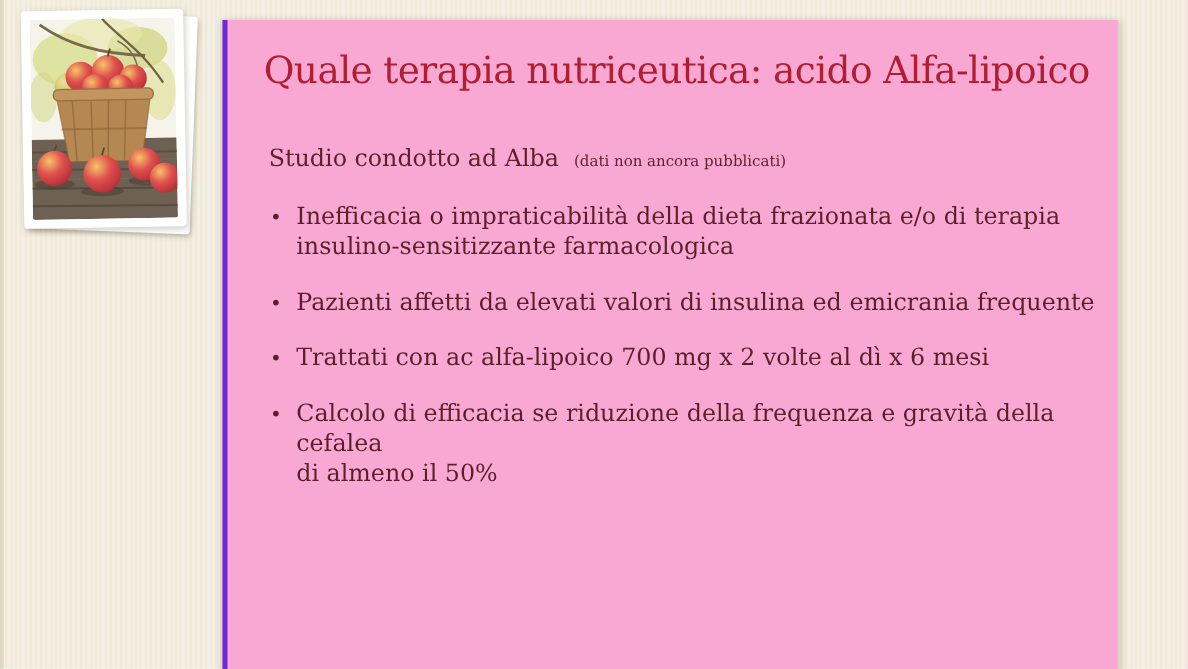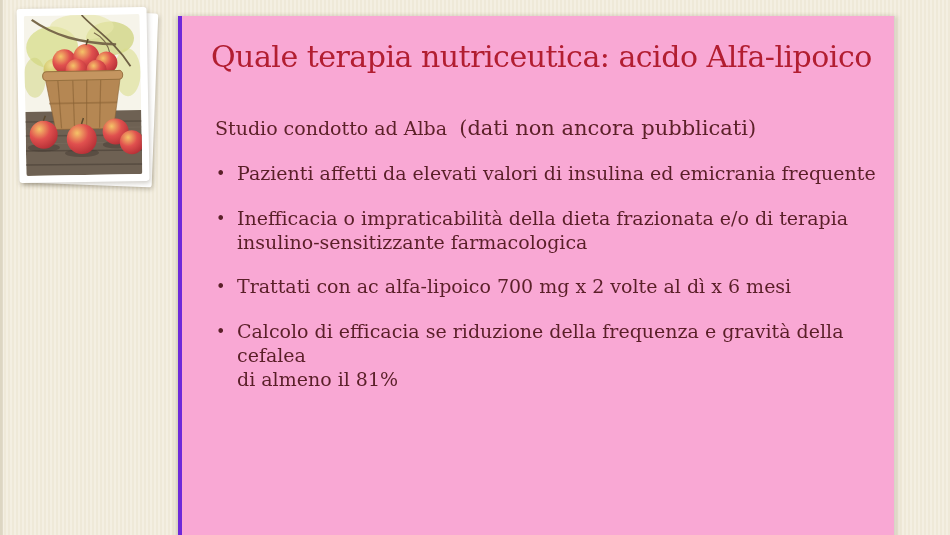--- a/index.html
+++ b/index.html
@@ -50,21 +50,21 @@
     white-space: nowrap;
   }
   .subtitle-row {
     position: absolute;
     left: 33px;
     top: 100px;
     color: #5d2129;
     white-space: nowrap;
   }
   .subtitle-main { font-size: 19px; }
-  .subtitle-note { font-size: 21px; margin-left: 7px; margin-top: 18px; }
+  .subtitle-note { font-size: 12px; margin-left: 7px; margin-top: 18px; }
   ul.bullets {
     position: absolute;
     left: 34px;
     top: 146px;
     margin: 0;
     padding: 0;
     list-style: none;
     width: 660px;
   }
   ul.bullets li {
@@ -192,20 +192,20 @@
 
 <div class="slide">
   <h1 class="slide-title" style="margin:0; font-weight:normal;">Quale terapia nutriceutica: acido Alfa-lipoico</h1>
 
   <div class="subtitle-row">
     <span class="subtitle-main">Studio condotto ad Alba</span>
     <span class="subtitle-note">(dati non ancora pubblicati)</span>
   </div>
 
   <ul class="bullets">
-    <li>Pazienti affetti da elevati valori di insulina ed emicrania frequente</li>
     <li>Inefficacia o impraticabilità della dieta frazionata e/o di terapia
 insulino-sensitizzante farmacologica</li>
+    <li>Pazienti affetti da elevati valori di insulina ed emicrania frequente</li>
     <li>Trattati con ac alfa-lipoico 700 mg x 2 volte al dì x 6 mesi</li>
     <li>Calcolo di efficacia se riduzione della frequenza e gravità della cefalea
-di almeno il 81%</li>
+di almeno il 50%</li>
   </ul>
 </div>
 
 </body></html>

